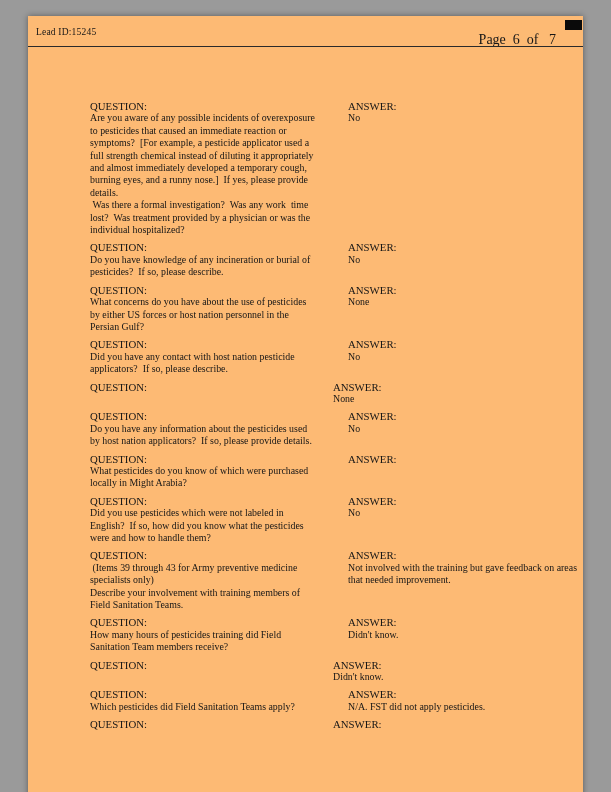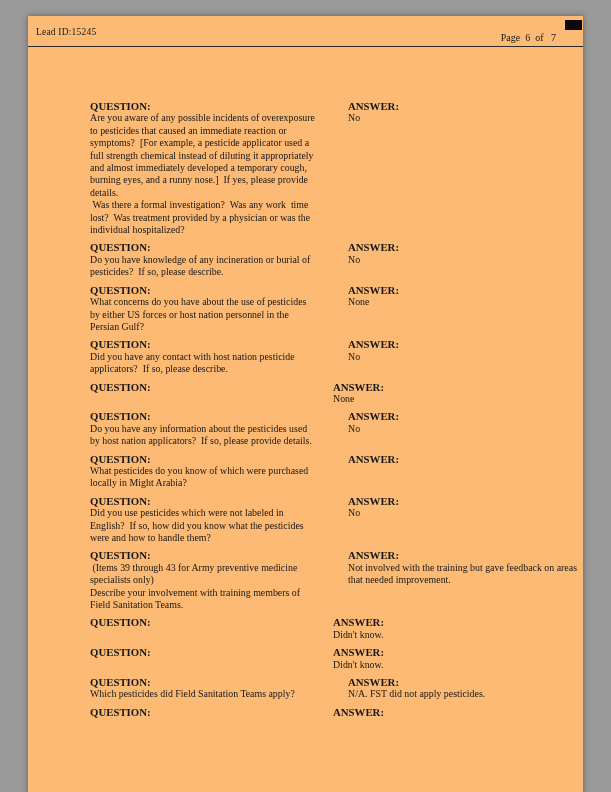--- a/index.html
+++ b/index.html
@@ -16,34 +16,34 @@
   .scan-artifact {
     position:absolute; top:4px; right:1px;
     width:17px; height:10px; background:#0a0a0a;
   }
   .lead-id {
     position:absolute; left:8px; top:11px;
     font-size:9.5px; letter-spacing:.2px;
   }
   .page-num {
     position:absolute; right:27px; top:16px;
-    font-size:10px; white-space:pre;
+    font-size:14px; white-space:pre;
   }
   .header-rule {
     position:absolute; top:30px; left:0; width:611px;
     border-top:1px solid #2a2a2a; height:0;
   }
   .content {
     position:absolute; top:84px; left:62px; width:519px;
   }
   .qa-block { display:flex; margin-bottom:5px; }
   .q-col  { flex:0 0 243px; }
   .a-col  { flex:1 1 auto; }
   .qa-label {
-    font-weight:bold; font-size:10.8px; line-height:12.4px;
+    font-weight:normal; font-size:10.8px; line-height:12.4px;
   }
   .q-text, .a-text {
     font-size:9.9px; line-height:12.4px;
     white-space:pre-wrap;
   }
   .q-text { width:258px; }
   .a-text { width:276px; }
 </style>
 </head>
 <body>
@@ -169,20 +169,22 @@
     <div class="a-col">
       <div class="qa-label">ANSWER:</div>
       <div class="a-text">Not involved with the training but gave feedback on areas
 that needed improvement.</div>
     </div>
   </div>
 
   <div class="qa-block">
     <div class="q-col">
       <div class="qa-label">QUESTION:</div>
+      <div class="q-text">How many hours of pesticides training did Field
+Sanitation Team members receive?</div>
     </div>
     <div class="a-col">
       <div class="qa-label">ANSWER:</div>
       <div class="a-text">Didn't know.</div>
     </div>
   </div>
 
   <div class="qa-block">
     <div class="q-col">
       <div class="qa-label">QUESTION:</div>

